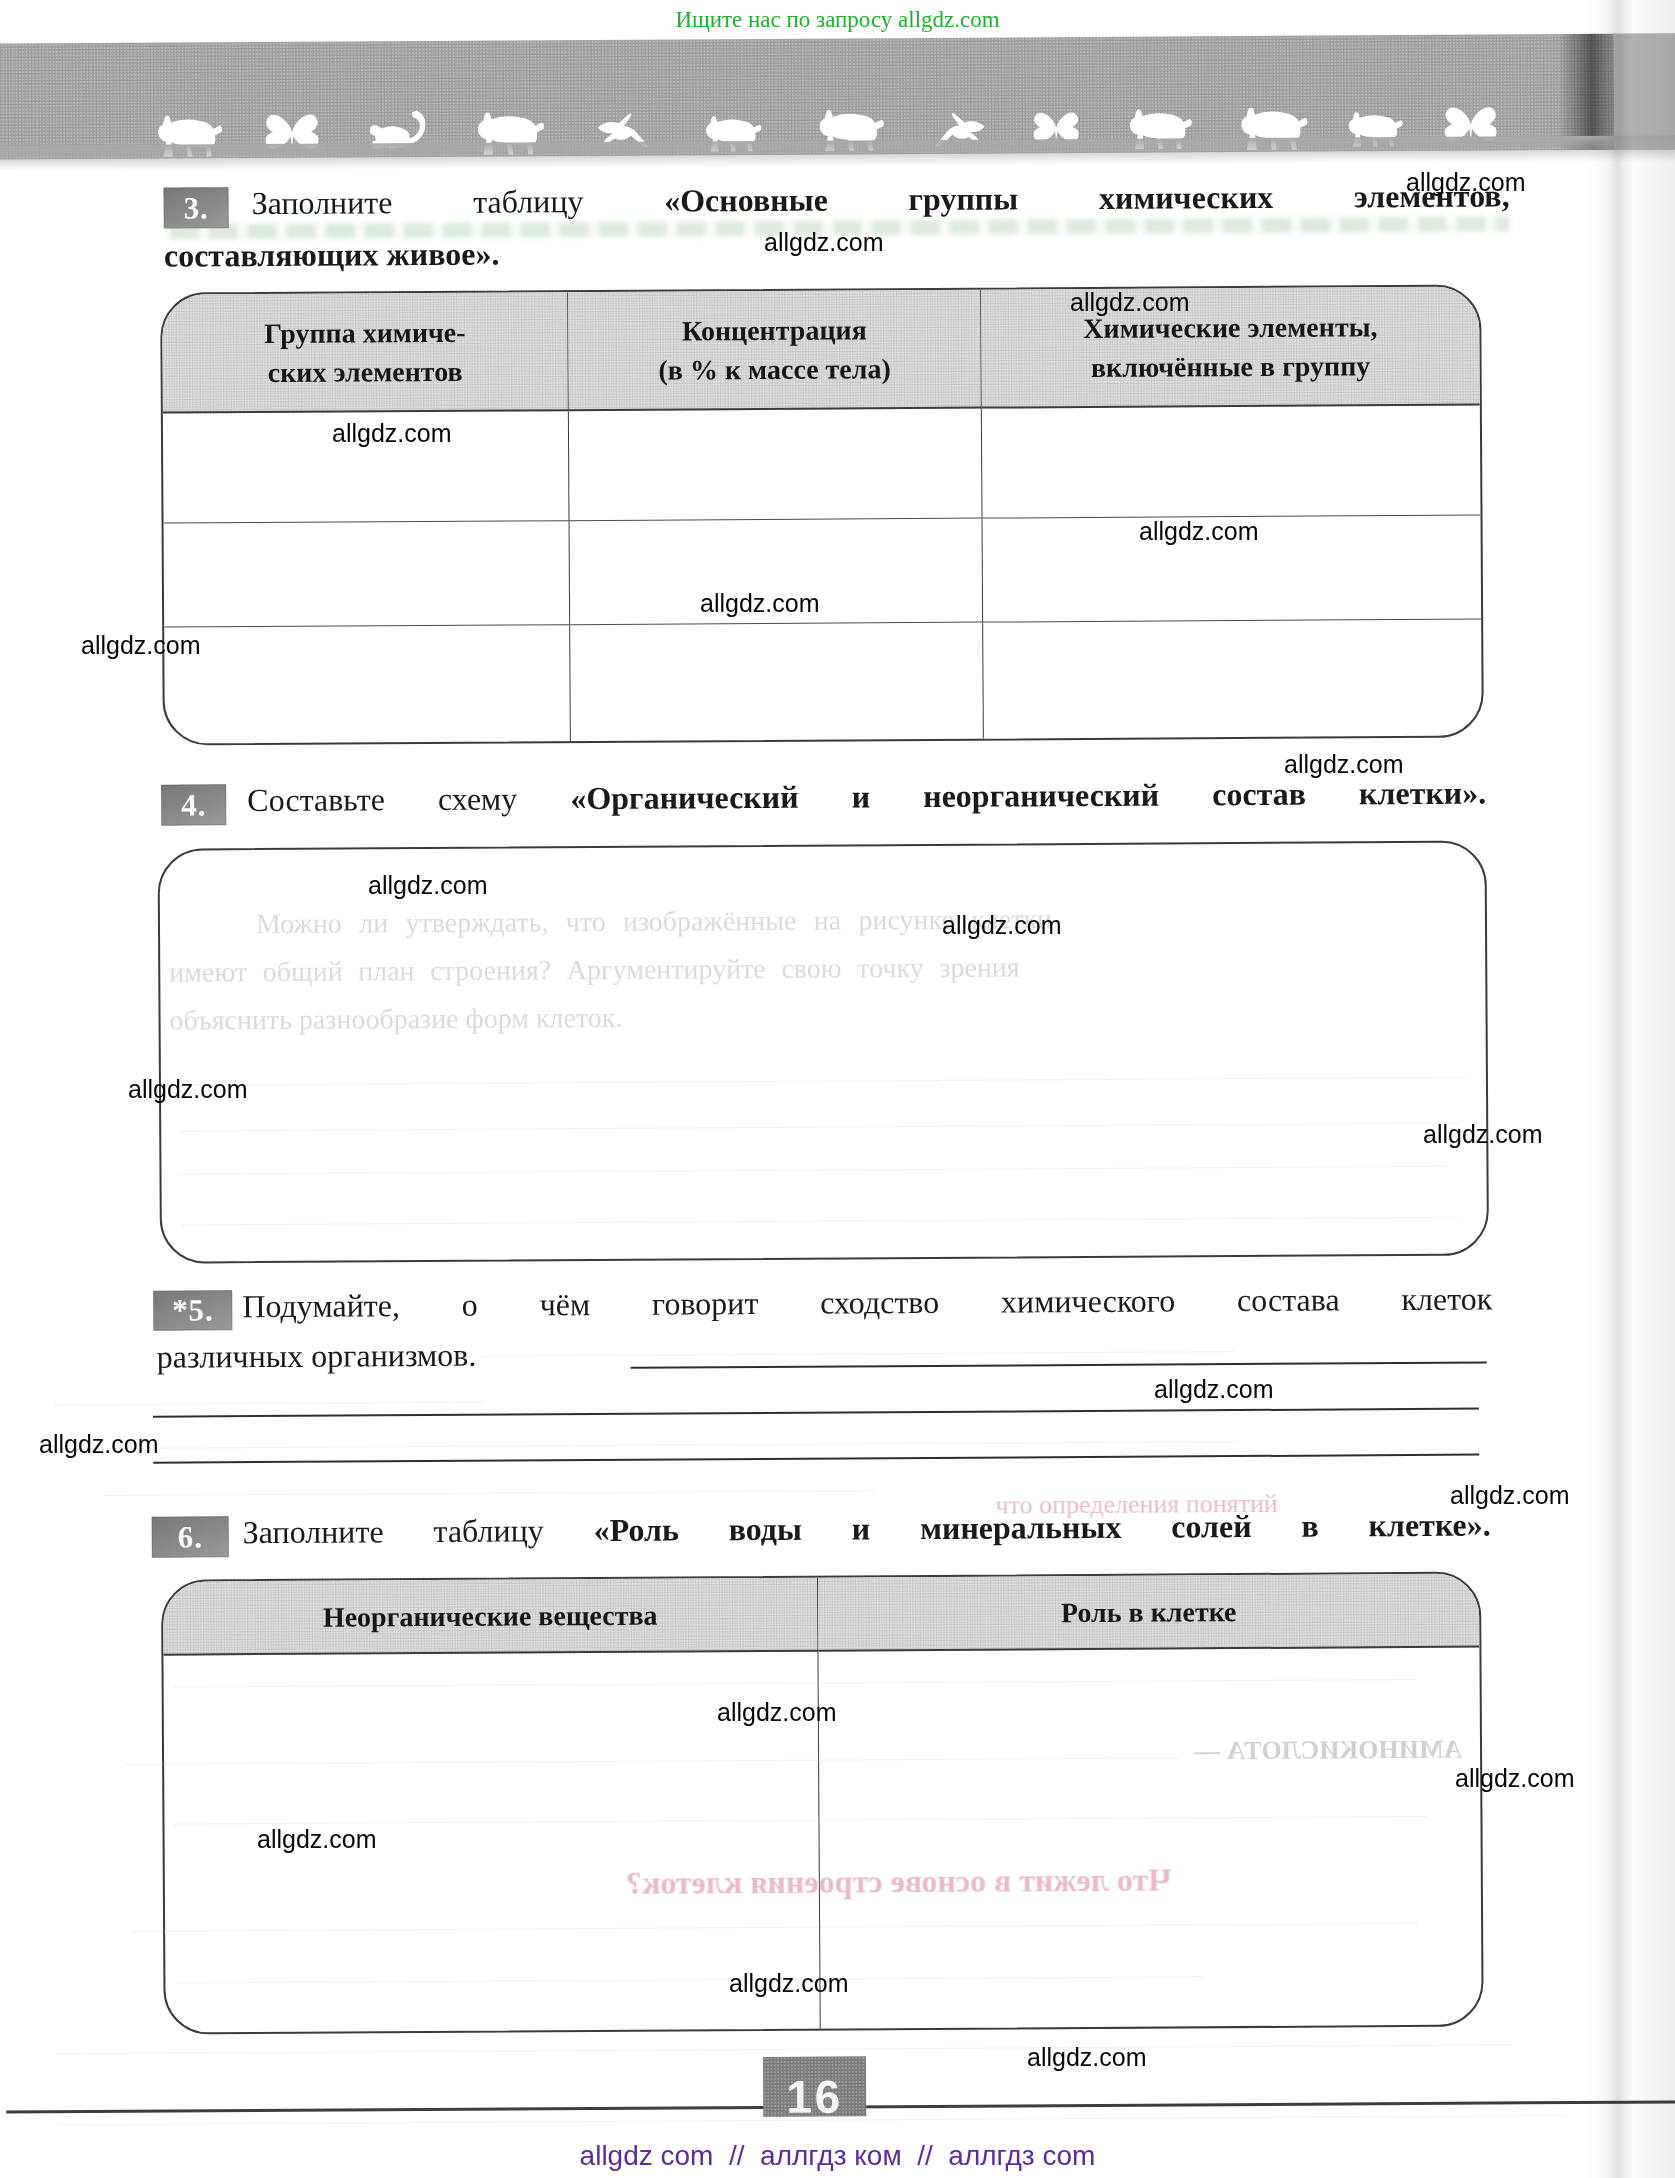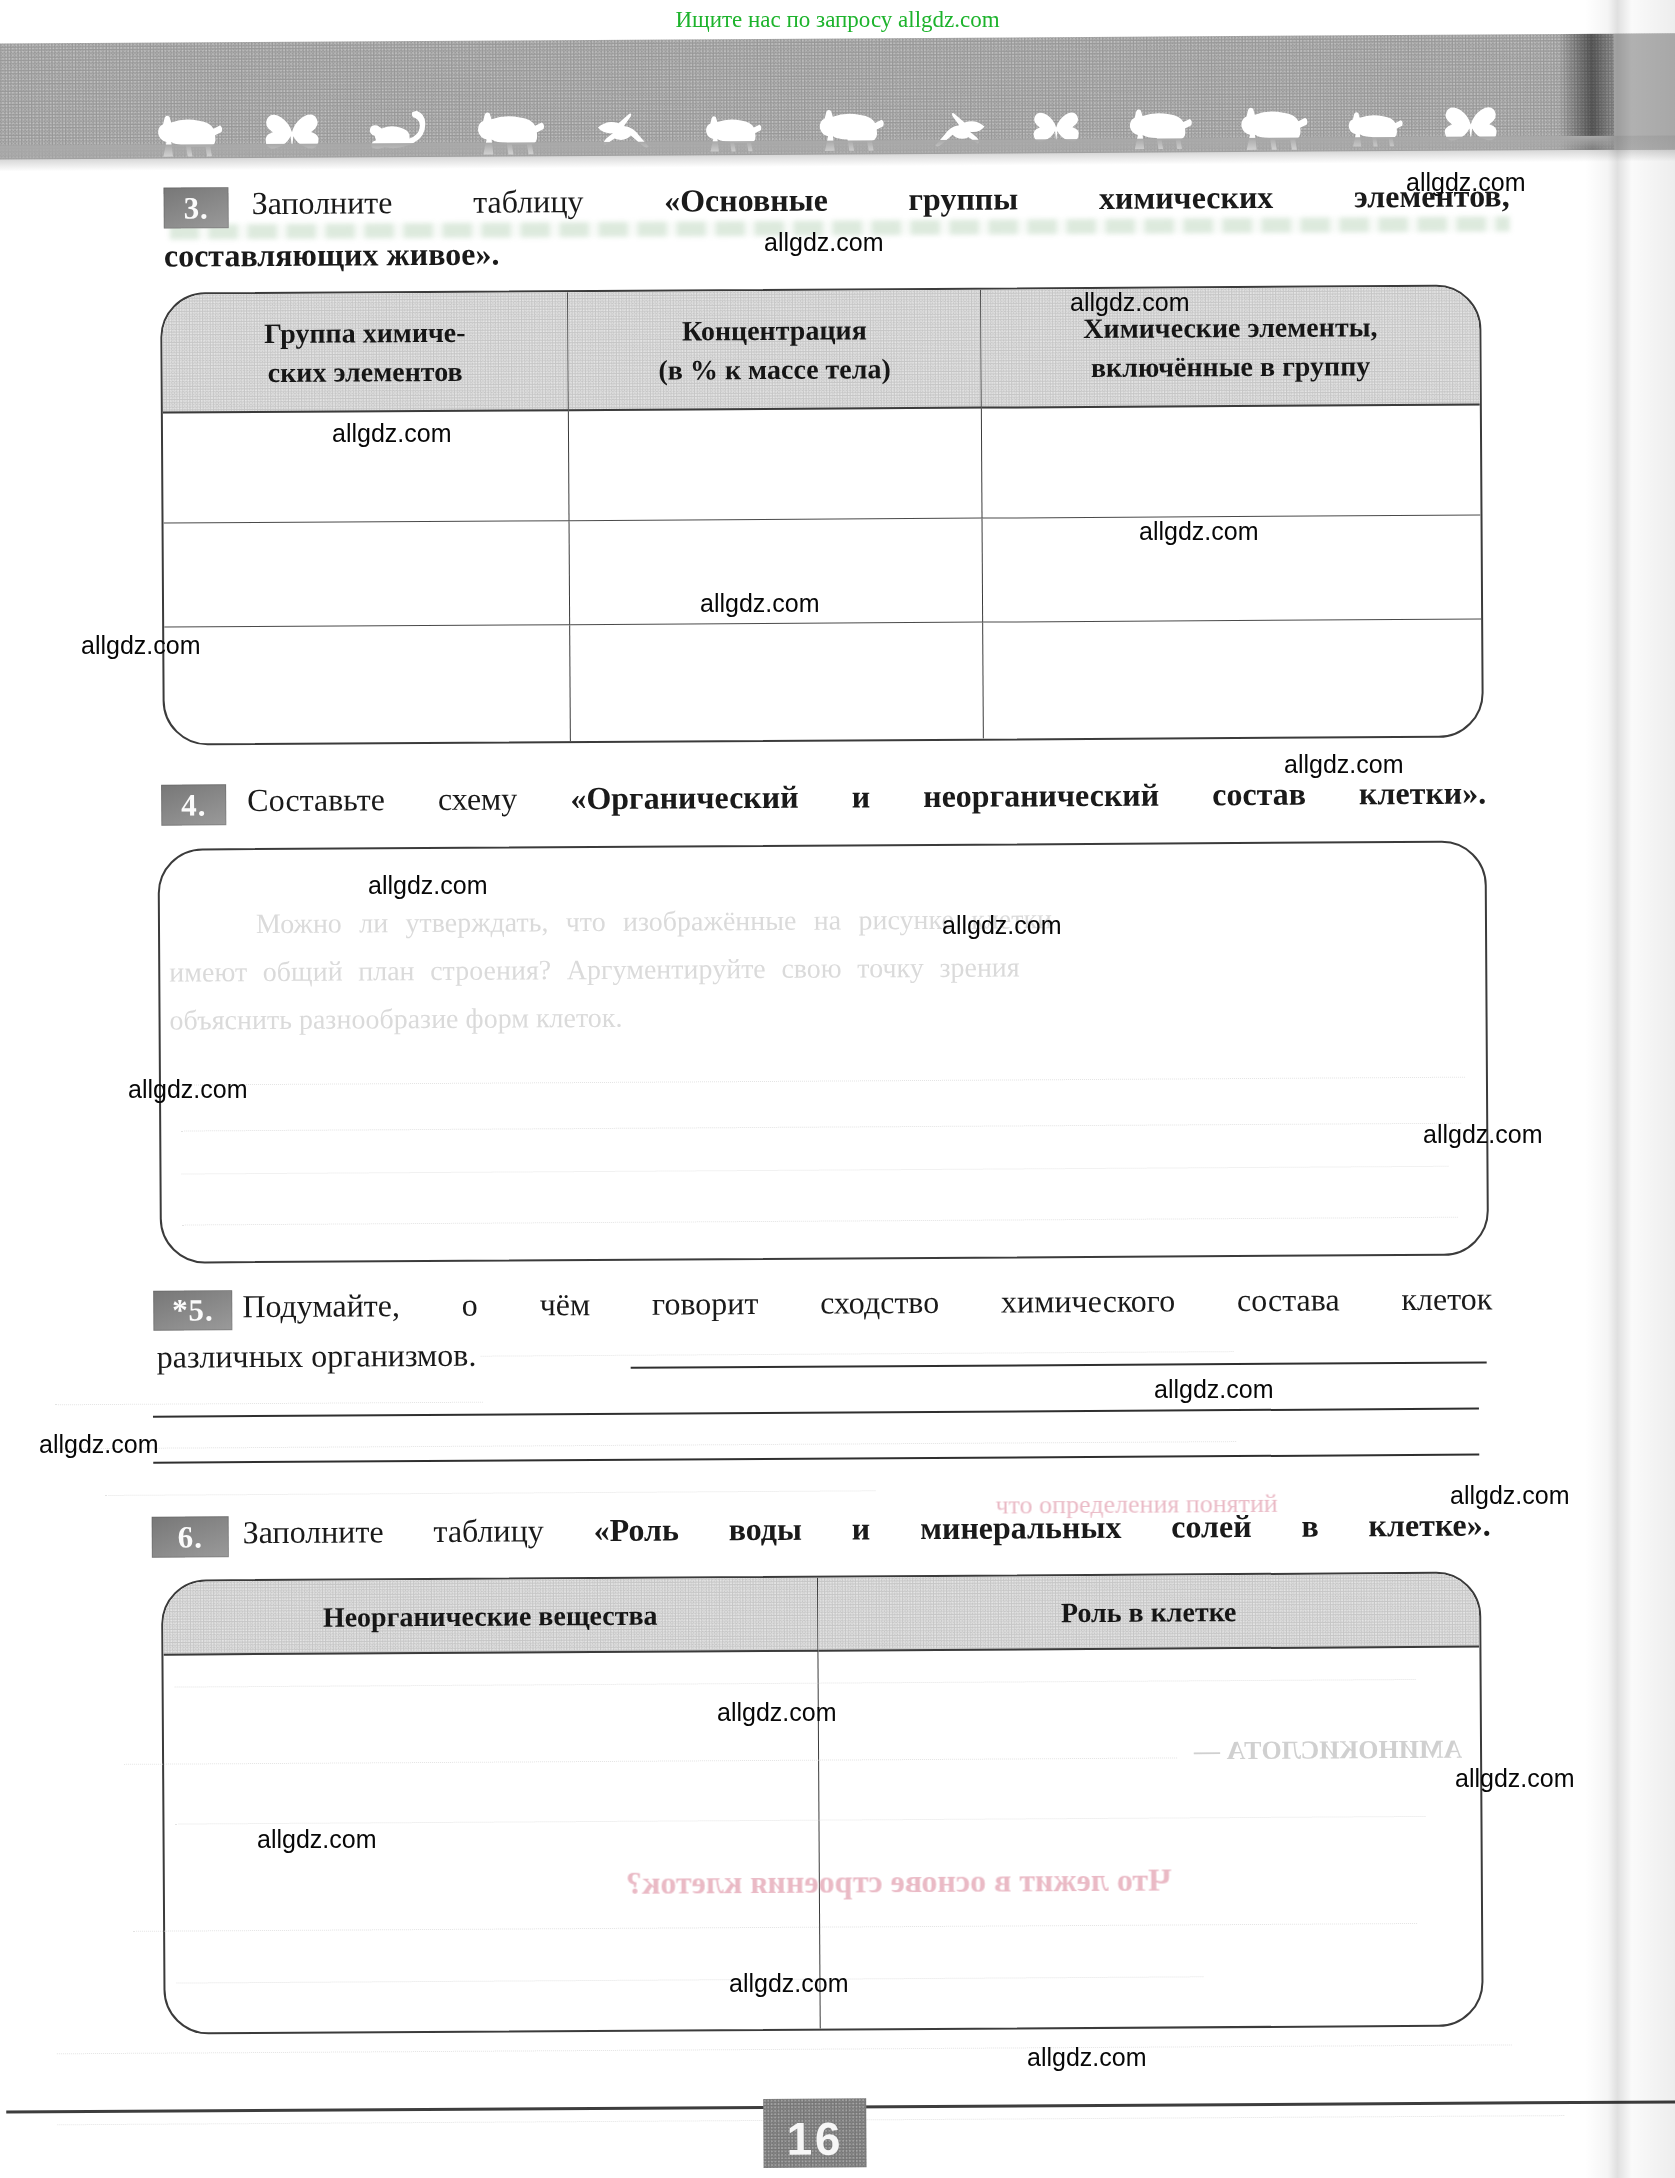--- a/index.html
+++ b/index.html
@@ -37,23 +37,23 @@
           grid-template-columns:406px 413px 1fr;grid-template-rows:119px 110px 104px 1fr;}
   #table2{left:158px;top:1575px;width:1316px;height:451px;display:grid;
           grid-template-columns:655px 1fr;grid-template-rows:74px 1fr;}
   
   #scheme-box{position:absolute;left:159px;top:844px;width:1325px;height:411px;
               border:2.6px solid #3b3b3b;border-radius:45px;}
   
   .rule{position:absolute;height:0;border-top:2.6px solid #2f2f2f;}
   #bottom-rule{position:absolute;left:0;top:2105px;width:1675px;height:2.6px;background:#3d3d3d;}
   
-  #pagenum{position:absolute;left:757px;top:2056px;width:103px;height:69px;background-color:#838383;
+  #pagenum{position:absolute;left:757px;top:2056px;width:103px;height:60px;background-color:#838383;
            color:#f6f6f6;font-family:"Liberation Sans",sans-serif;font-weight:700;font-size:46px;
-           letter-spacing:2.6px;text-align:center;line-height:81px;z-index:3;margin-top:42px;}
+           letter-spacing:2.6px;text-align:center;line-height:81px;z-index:3;}
   
   .bleed{position:absolute;color:#bdbdbd;opacity:.55;font-size:28px;white-space:nowrap;}
   .bleed-dots{position:absolute;height:0;border-top:1.7px dotted #d4d4d4;opacity:.65;}
   .mirror{transform:scaleX(-1);}
   #green-bleed{position:absolute;left:175px;top:220px;width:1340px;height:14.6px;opacity:.55;
      background:repeating-linear-gradient(90deg,rgba(118,170,120,.45) 0 29px,rgba(150,190,150,.12) 29px 39px);
      filter:blur(2.6px);}
   .pinkbleed{position:absolute;color:#e2a0b0;opacity:.72;filter:blur(0.5px);white-space:nowrap;}
   
   #curl{position:absolute;top:0;right:0;width:90px;height:2179px;z-index:2;
@@ -210,20 +210,21 @@
     <div class="bleed-dots" style="left:51px;top:2048px;width:1455px;"></div>
     <div class="bleed-dots" style="left:51px;top:2119px;width:1507px;"></div>
 
     <div id="bottom-rule"></div>
     <div id="pagenum" class="dither">16</div>
   </div>
 
   <div id="curl"></div>
 
   <div id="banner-top">Ищите нас по запросу allgdz.com</div>
+  <div id="footer-links">allgdz com  //  аллгдз ком  //  аллгдз com</div>
 
   <span class="wm" style="left:1406px;top:168px;">allgdz.com</span>
   <span class="wm" style="left:764px;top:228px;">allgdz.com</span>
   <span class="wm" style="left:1070px;top:288px;">allgdz.com</span>
   <span class="wm" style="left:332px;top:419px;">allgdz.com</span>
   <span class="wm" style="left:1139px;top:517px;">allgdz.com</span>
   <span class="wm" style="left:700px;top:589px;">allgdz.com</span>
   <span class="wm" style="left:81px;top:631px;">allgdz.com</span>
   <span class="wm" style="left:1284px;top:750px;">allgdz.com</span>
   <span class="wm" style="left:368px;top:871px;">allgdz.com</span>

